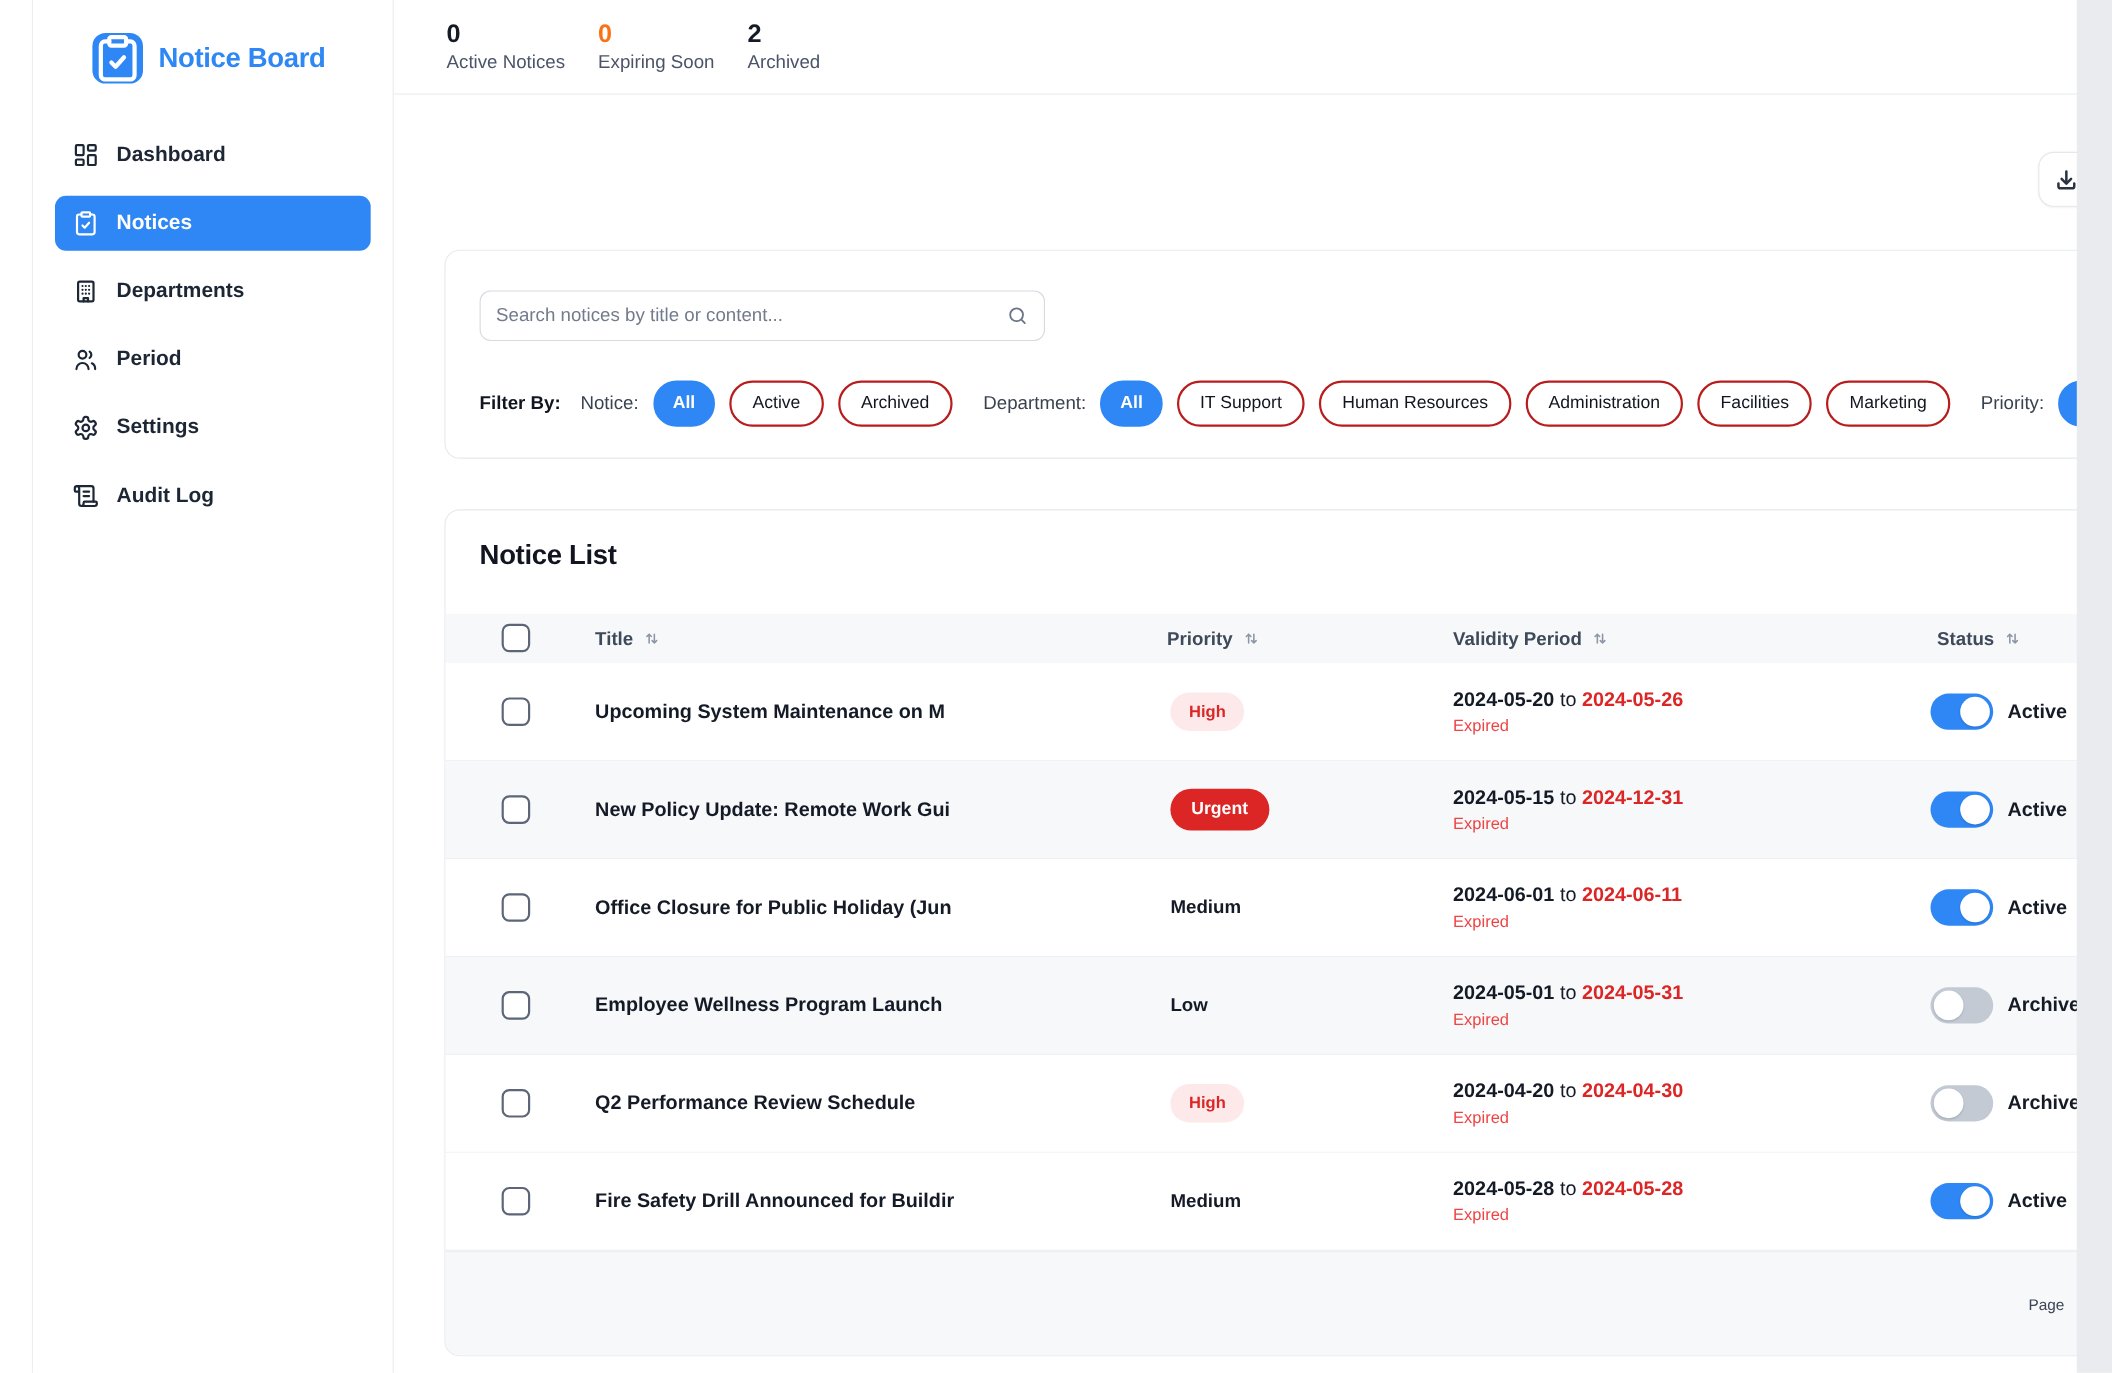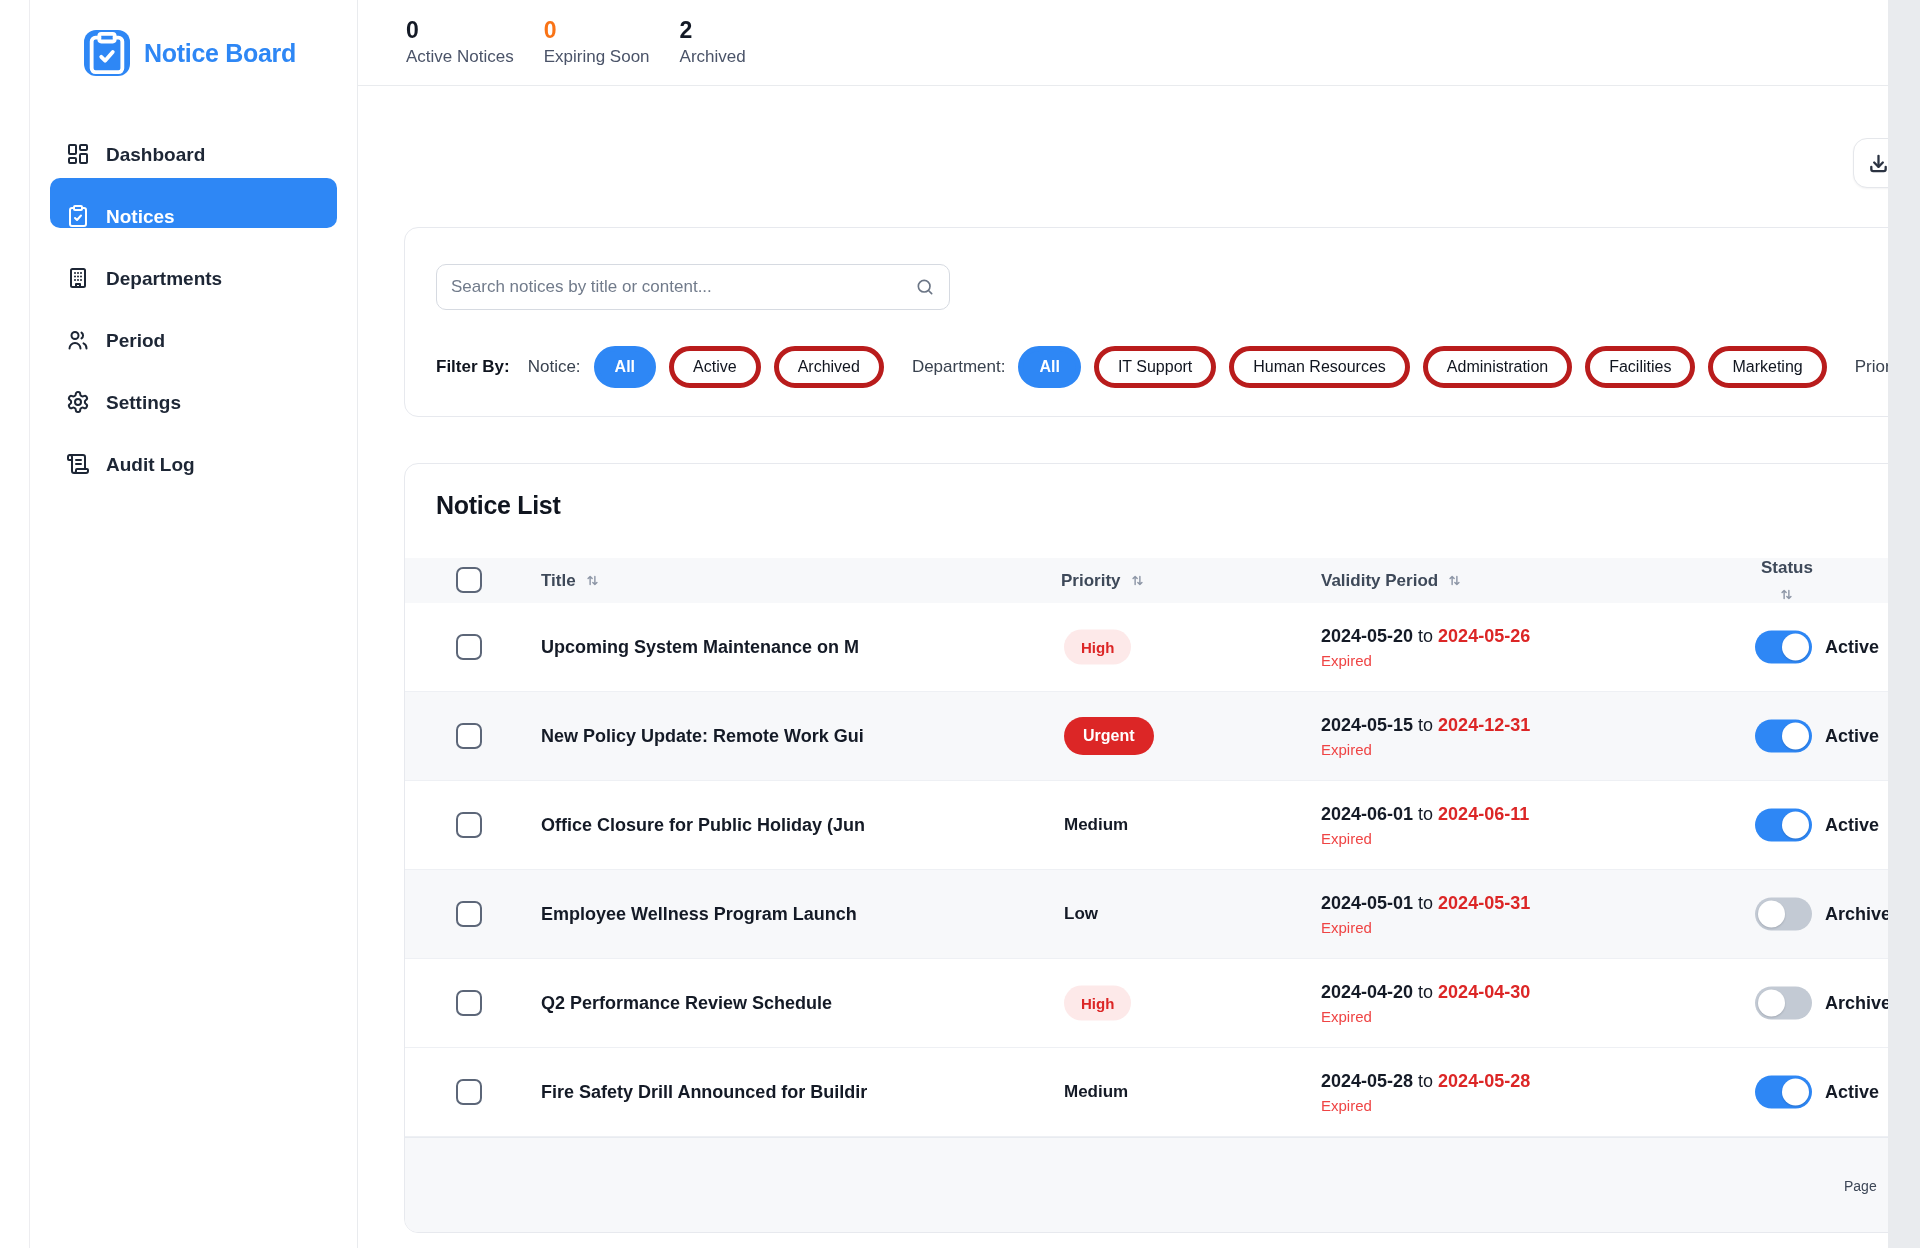--- a/index.html
+++ b/index.html
@@ -13,21 +13,21 @@
 
   
   .sidebar { position:absolute; left:30px; top:0; width:328px; height:100%;
              background:#fff; border-right:1px solid #e9ebee; z-index:5; }
   .brand { display:flex; align-items:center; gap:14px; padding:30px 0 0 54px; }
   .brand-icon { width:46px; height:46px; border-radius:12px; background:var(--accent,#2e87f5);
                 display:flex; align-items:center; justify-content:center; flex:0 0 auto; }
   .brand-icon svg { width:28px; height:28px; stroke:#fff; }
   .brand-name { font-size:25px; font-weight:800; color:var(--accent,#2e87f5); letter-spacing:-0.3px; }
   .nav { margin-top:40px; padding:0 20px; display:flex; flex-direction:column; gap:12px; }
-  .nav-item { height:50px; display:flex; align-items:flex-end; gap:16px; padding:0 16px;
+  .nav-item { height:50px; display:flex; align-items:center; gap:16px; padding:0 16px;
               border-radius:10px; color:#1d2635; font-size:19px; font-weight:600; cursor:pointer; }
   .nav-item svg { width:24px; height:24px; flex:0 0 auto; }
   .nav-item.active { background:var(--accent,#2e87f5); color:#fff; }
 
   
   .main { position:absolute; left:358px; top:0; right:0; bottom:0; overflow:hidden; }
   .stats { height:86px; border-bottom:1px solid #e9ebee; display:flex; align-items:center;
            gap:30px; padding-left:48px; }
   .stat { display:flex; flex-direction:column; }
   .stat-value { font-size:23px; font-weight:800; color:#141a26; line-height:1.1; }
@@ -51,39 +51,39 @@
                 padding:0 14px; background:#fff; }
   .search-box svg { width:20px; height:20px; stroke:#6b7585; flex:0 0 auto; }
   .search-box input { border:none; outline:none; flex:1; font-size:17px; color:#10151f;
                       font-family:"Liberation Sans", sans-serif; background:transparent; }
   .search-box input::placeholder { color:#717b8b; }
   .filter-row { position:absolute; left:31px; top:118px; display:flex; align-items:center;
                 white-space:nowrap; }
   .filter-by { font-size:17px; font-weight:700; color:#10151f; margin-right:18px; }
   .filter-group { display:flex; align-items:center; gap:13px; margin-right:28px; }
   .group-label { font-size:17px; color:#39424f; }
-  .pill { height:42px; padding:0 19px; border-radius:999px; border:5px solid #b91c1c;
+  .pill { height:42px; padding:0 19px; border-radius:999px; border:2px solid #b91c1c;
           background:#fff; font-size:16px; color:#10151f; display:flex; align-items:center;
           cursor:pointer; }
   .pill.active { background:var(--accent,#2e87f5); border-color:var(--accent,#2e87f5);
                  color:#fff; font-weight:700; padding:0 16px; }
 
   
   .notice-card { position:absolute; left:46px; top:377px; width:1560px; height:770px;
                  background:#fff; border:1px solid #e7e9ee; border-radius:14px; overflow:hidden; }
   .card-title { position:absolute; left:31px; top:27px; font-size:25px; font-weight:800;
                 color:#10151f; letter-spacing:-0.3px; }
   .thead { position:absolute; left:0; top:94px; width:100%; height:45px; background:#f7f8fa; }
   .th { position:absolute; top:0; height:45px; display:flex; align-items:center; gap:7px;
         font-size:17px; font-weight:600; color:#3e4959; cursor:pointer; }
   .th svg, .sort svg { width:19px; height:19px; stroke:#8d96a6; }
   .col-title   { left:136px; }
   .col-priority{ left:656px; }
   .col-validity{ left:916px; }
-  .col-status  { left:1356px;flex-direction:column; }
+  .col-status  { left:1356px; }
   .checkbox { width:26px; height:26px; border:2px solid #5c6678; border-radius:7px;
               background:#fff; cursor:pointer; }
   .thead .checkbox { position:absolute; left:51px; top:9px; }
 
   .tbody { position:absolute; left:0; top:139px; width:100%; }
   .row { position:relative; height:89px; background:#fff; border-bottom:1px solid #eef0f4; }
   .row.alt { background:#f7f8fa; }
   .row .checkbox { position:absolute; left:51px; top:50%; transform:translateY(-50%); }
   .cell-title { position:absolute; left:136px; top:50%; transform:translateY(-50%);
                 width:348px; overflow:hidden; white-space:nowrap; font-size:18px;

